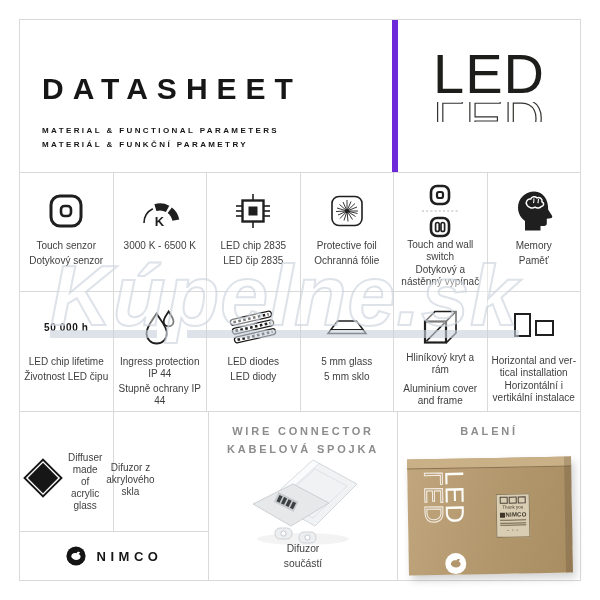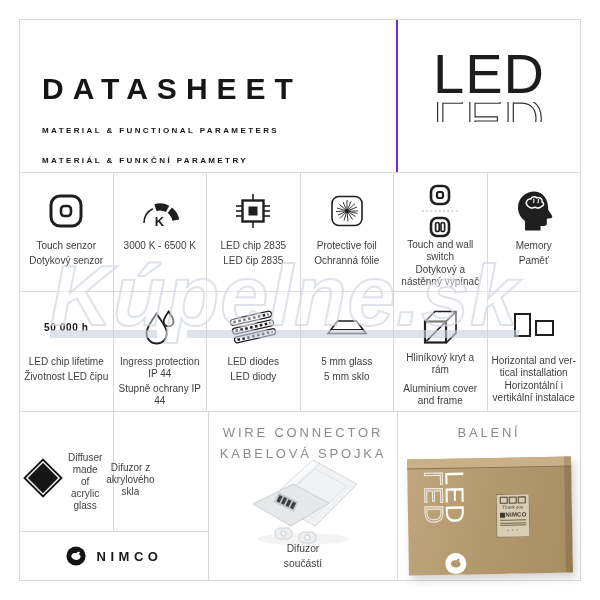--- a/index.html
+++ b/index.html
@@ -1,24 +1,24 @@
 <!DOCTYPE html>
 <html lang="cs"><head>
 <meta charset="utf-8">
 <style>
   html,body{margin:0;padding:0;}
   body{width:600px;height:600px;background:#ffffff;font-family:"Liberation Sans",sans-serif;position:relative;overflow:hidden;color:#1d1d1b;}
   .sheet{position:absolute;left:19px;top:19px;width:562px;height:562px;border:1px solid #d9d9d9;box-sizing:border-box;background:#fff;}
   .row{display:flex;box-sizing:border-box;}
   
   .hrow{height:153px;border-bottom:1px solid #d9d9d9;}
-  .hleft{width:378px;border-right:2px solid #6d28d9;box-sizing:border-box;padding:52px 0 0 22px;}
+  .hleft{width:378px;border-right:6px solid #6d28d9;box-sizing:border-box;padding:52px 0 0 22px;}
   .title{font-size:30px;font-weight:bold;letter-spacing:9px;color:#161616;white-space:nowrap;}
   .subtitle{font-size:8px;font-weight:bold;letter-spacing:2.4px;color:#161616;margin-top:20px;white-space:nowrap;}
-  .subtitle.cz{margin-top:21px;}
+  .subtitle.cz{margin-top:5px;}
   .hright{flex:1;display:flex;flex-direction:column;align-items:center;padding-top:30px;}
   .led-main{font-size:56px;line-height:48px;font-weight:400;letter-spacing:1px;color:#1d1d1b;}
   .led-reflect{height:20px;overflow:hidden;margin-top:4px;}
   .led-reflect .txt{display:block;transform:scaleY(-1);font-size:56px;line-height:56px;letter-spacing:1px;color:transparent;-webkit-text-stroke:1.2px #32322f;margin-top:-12px;}
   
   .prow{border-bottom:1px solid #d9d9d9;}
   .r1{height:119px;}
   .r2{height:120px;}
   .cell{flex:1;border-right:1px solid #d9d9d9;box-sizing:border-box;display:flex;flex-direction:column;align-items:center;text-align:center;padding-top:16px;}
   .cell:last-child{border-right:none;}
@@ -34,21 +34,21 @@
   .brow{height:168px;display:flex;}
   .b-left{width:189px;border-right:1px solid #d9d9d9;box-sizing:border-box;display:flex;flex-direction:column;}
   .b-left-top{height:120px;border-bottom:1px solid #d9d9d9;box-sizing:border-box;display:flex;}
   .diffuser-cell{width:94px;border-right:1px solid #d9d9d9;box-sizing:border-box;display:flex;flex-direction:row;align-items:center;text-align:center;padding-top:13px;}
   .diffuser-cell .lab{font-size:10px;padding:0 2px;}
   .empty-cell{flex:1;}
   .nimco-strip{flex:1;display:flex;align-items:center;justify-content:center;gap:11px;}
   .nimco-word{font-size:13px;font-weight:bold;letter-spacing:4.5px;color:#161616;}
   .b-mid{width:189px;border-right:1px solid #d9d9d9;box-sizing:border-box;position:relative;}
   .b-right{flex:1;position:relative;}
-  .sec-head{margin-top:11px;text-align:center;font-size:13px;letter-spacing:2.8px;color:#8c8c8c;line-height:1.6;}
+  .sec-head{margin-top:11px;text-align:center;font-size:11px;letter-spacing:2.8px;color:#8c8c8c;line-height:1.6;font-weight:bold;}
   .note{position:absolute;bottom:8px;left:0;width:100%;text-align:center;font-size:10.3px;color:#3e3e3e;line-height:1.45;}
   .wire-art{position:absolute;left:24px;top:28px;}
   
   .pkg-box{position:absolute;left:10px;top:46px;width:164px;height:116px;background:linear-gradient(105deg,#c1a77e 0%,#b2966c 55%,#a98d62 100%);transform:rotate(-1deg);box-shadow:3px 5px 9px rgba(0,0,0,.18);}
   .pkg-lid{position:absolute;top:0;left:0;right:0;height:9px;background:#c9b086;border-bottom:1px solid #8a7150;}
   .pkg-right-shade{position:absolute;top:0;right:0;width:7px;height:100%;background:rgba(0,0,0,.13);}
   .pkg-led{position:absolute;left:14px;top:12px;display:flex;}
   .pkg-led .col{writing-mode:vertical-rl;font-size:26px;line-height:24px;letter-spacing:1px;font-weight:400;display:block;}
   .pkg-led .solid{color:#fdfdfa;}
   .pkg-led .mirror{color:transparent;-webkit-text-stroke:1px rgba(255,255,255,.8);transform:scaleX(-1);margin-right:-3px;}

